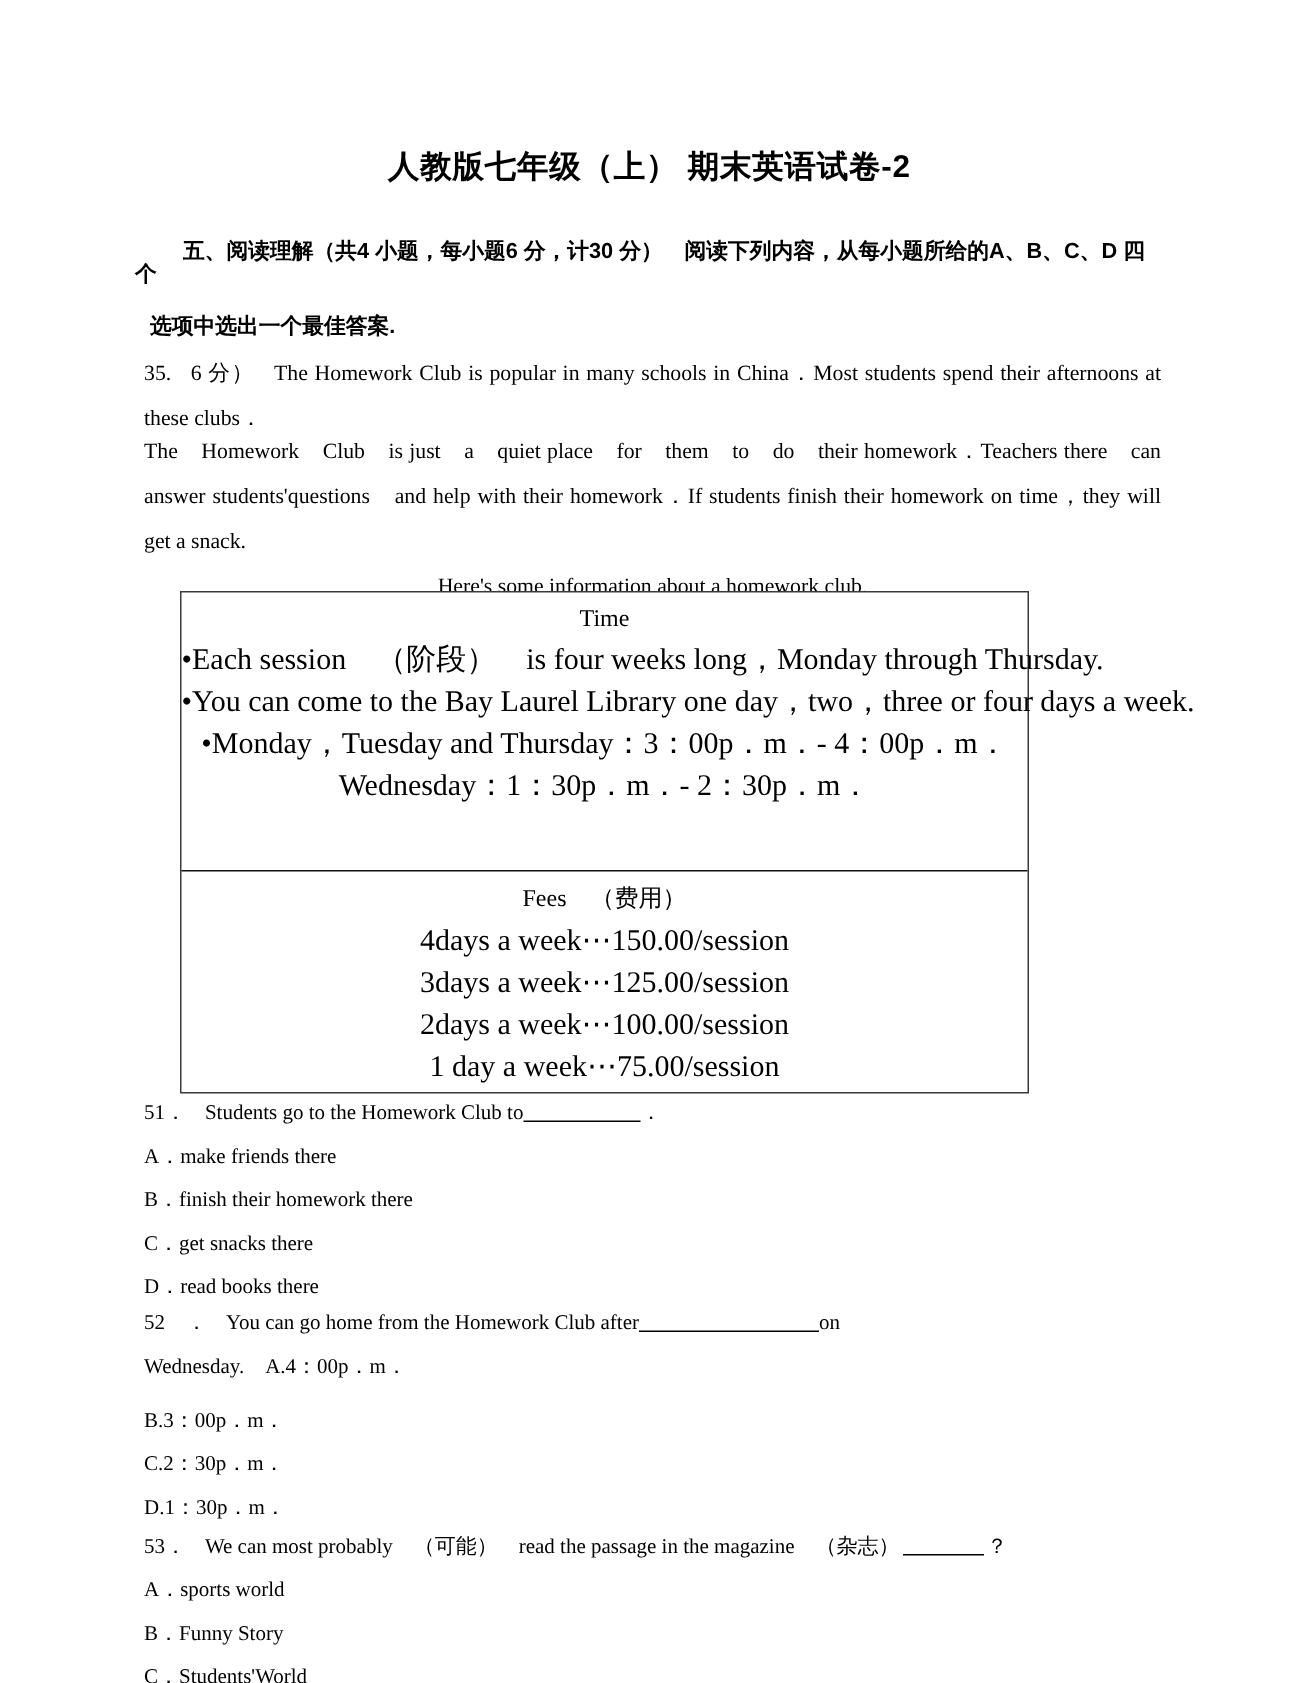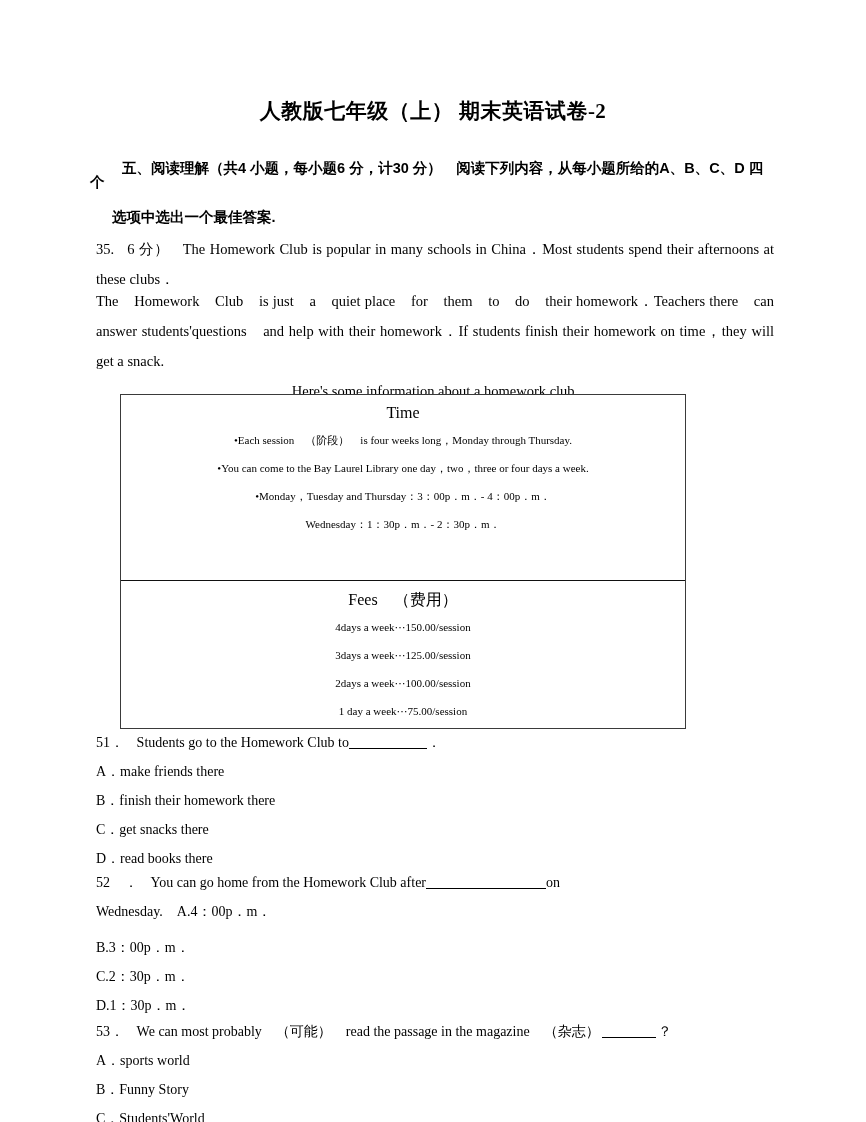--- a/index.html
+++ b/index.html
@@ -26,21 +26,21 @@
   
   .doc-title {
     position: absolute;
     left: 0;
     top: 97px;
     width: 866px;
     text-align: center;
     font-size: 21px;
     font-weight: bold;
     letter-spacing: 0.5px;
-    font-family: Liberation Serif, serif;
+    font-family: Liberation Sans, sans-serif;
   }
 
   
   .section-head {
     position: absolute;
     left: 96px;
     top: 155px;
     width: 678px;
     font-size: 14.5px;
     font-weight: bold;
@@ -51,21 +51,21 @@
   .orphan-ge {
     position: absolute;
     left: 90px;
     top: 173px;
     font-size: 14.5px;
     font-weight: bold;
     font-family: "Liberation Sans", "DejaVu Sans", sans-serif;
   }
   .section-head-line2 {
     position: absolute;
-    left: 112px;
+    left: 100px;
     top: 208px;
     font-size: 14.5px;
     font-weight: bold;
     font-family: Liberation Sans, sans-serif;
   }
 
   
   .para {
     position: absolute;
     left: 96px;
@@ -93,21 +93,21 @@
     box-sizing: border-box;
     background: #fff;
   }
   .tbl-section {
     box-sizing: border-box;
   }
   .tbl-section.second {
     border-top: 1.5px solid #111;
   }
   .tbl-row {
-    font-size: 11px;
+    font-size: 20px;
     line-height: 28px;
     text-align: center;
     white-space: nowrap;
   }
   .tbl-head {
     font-size: 16px;
     line-height: 26px;
     text-align: center;
     padding-top: 3px;
   }

